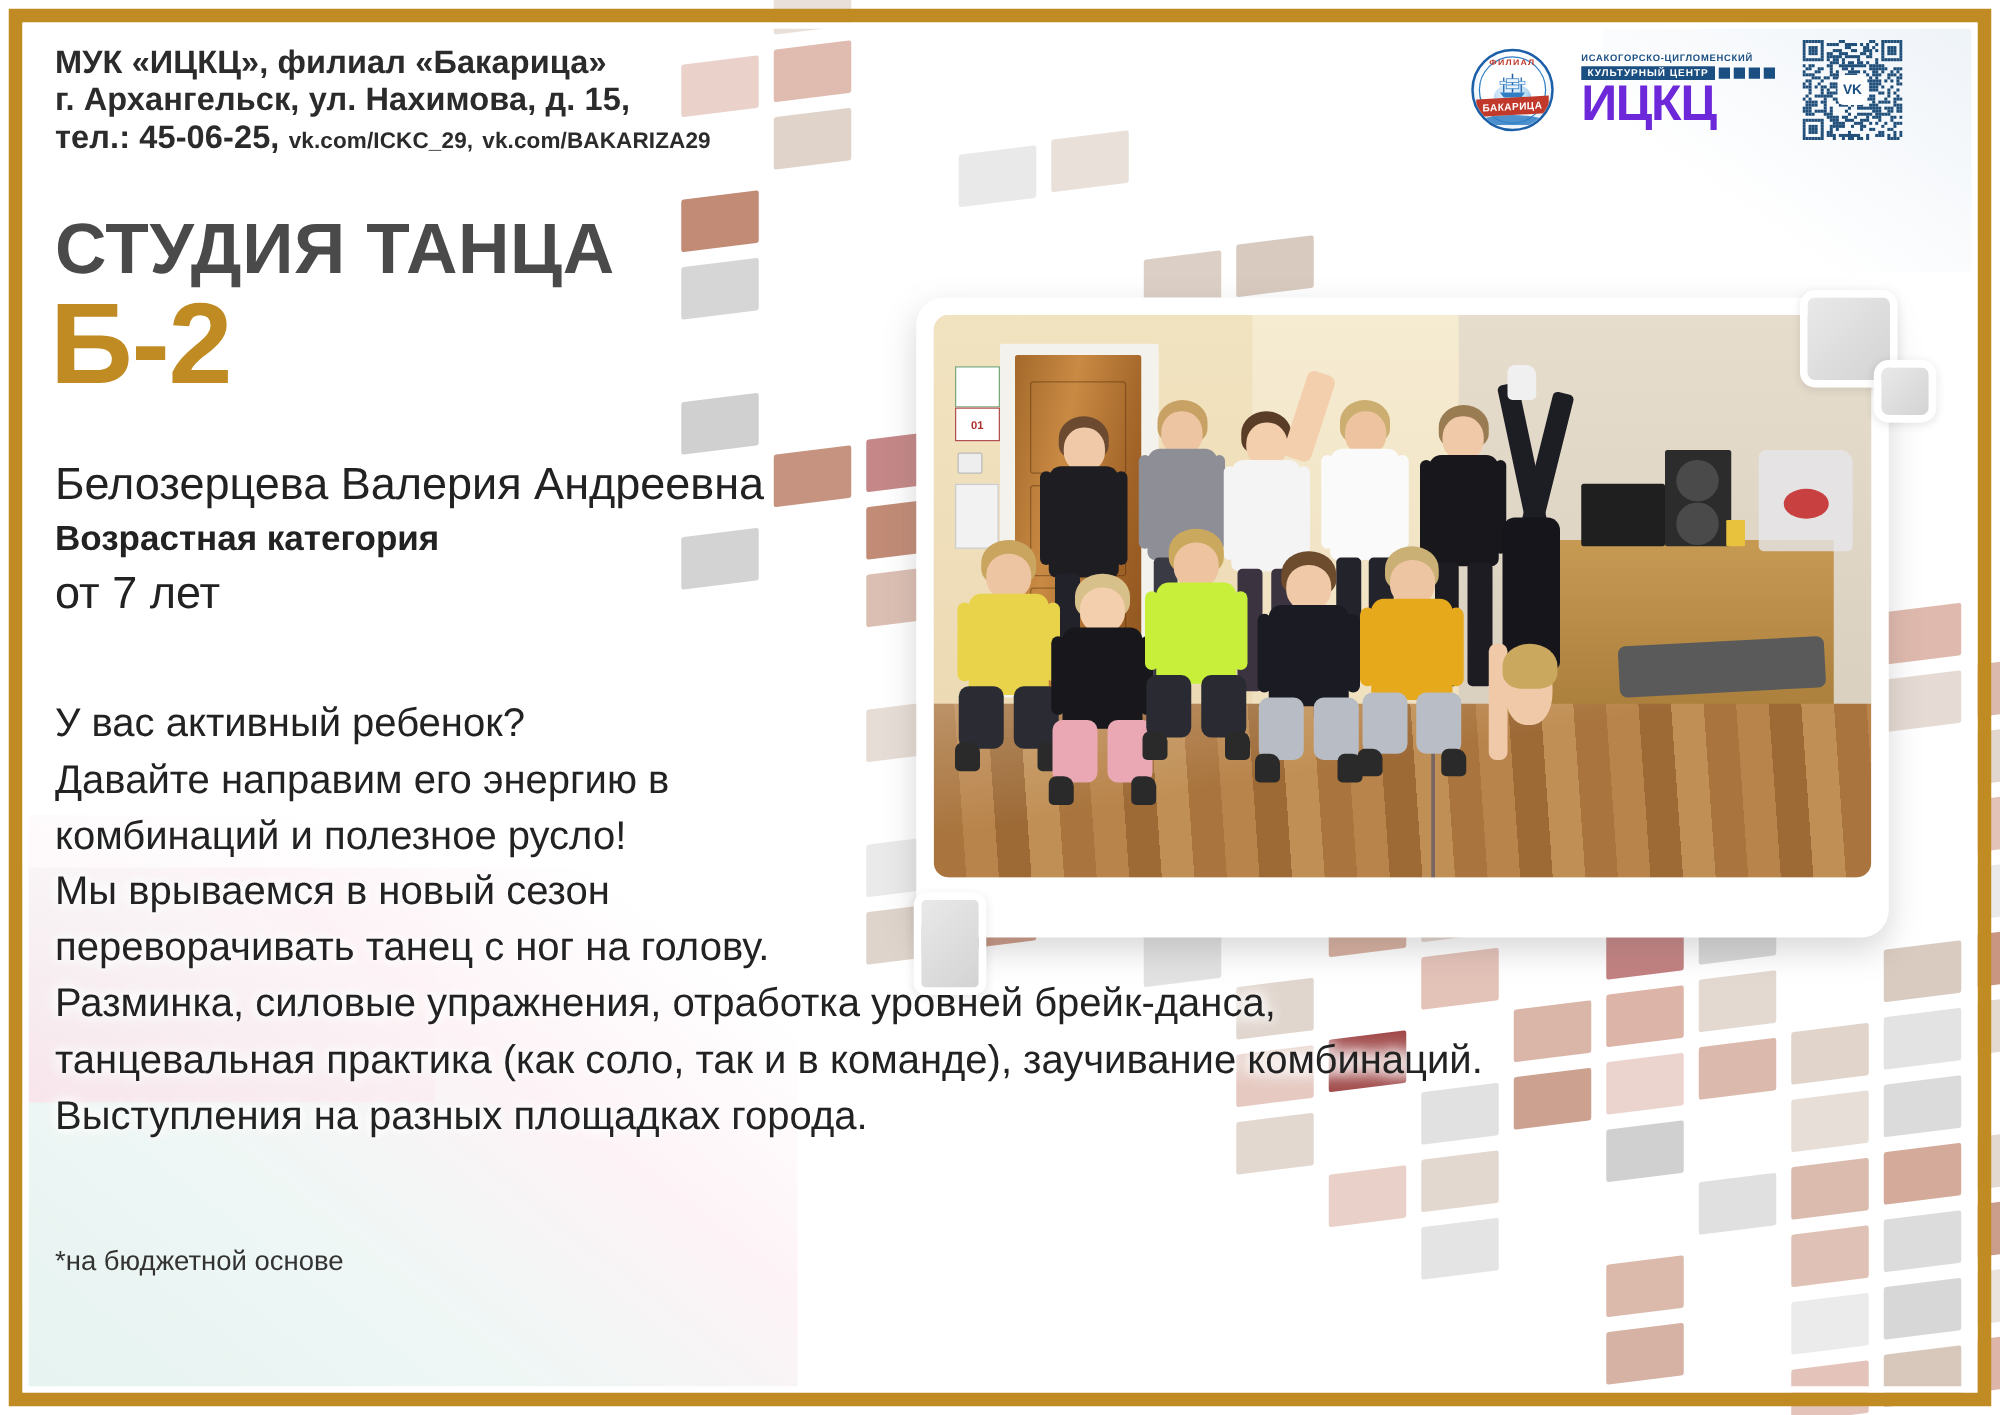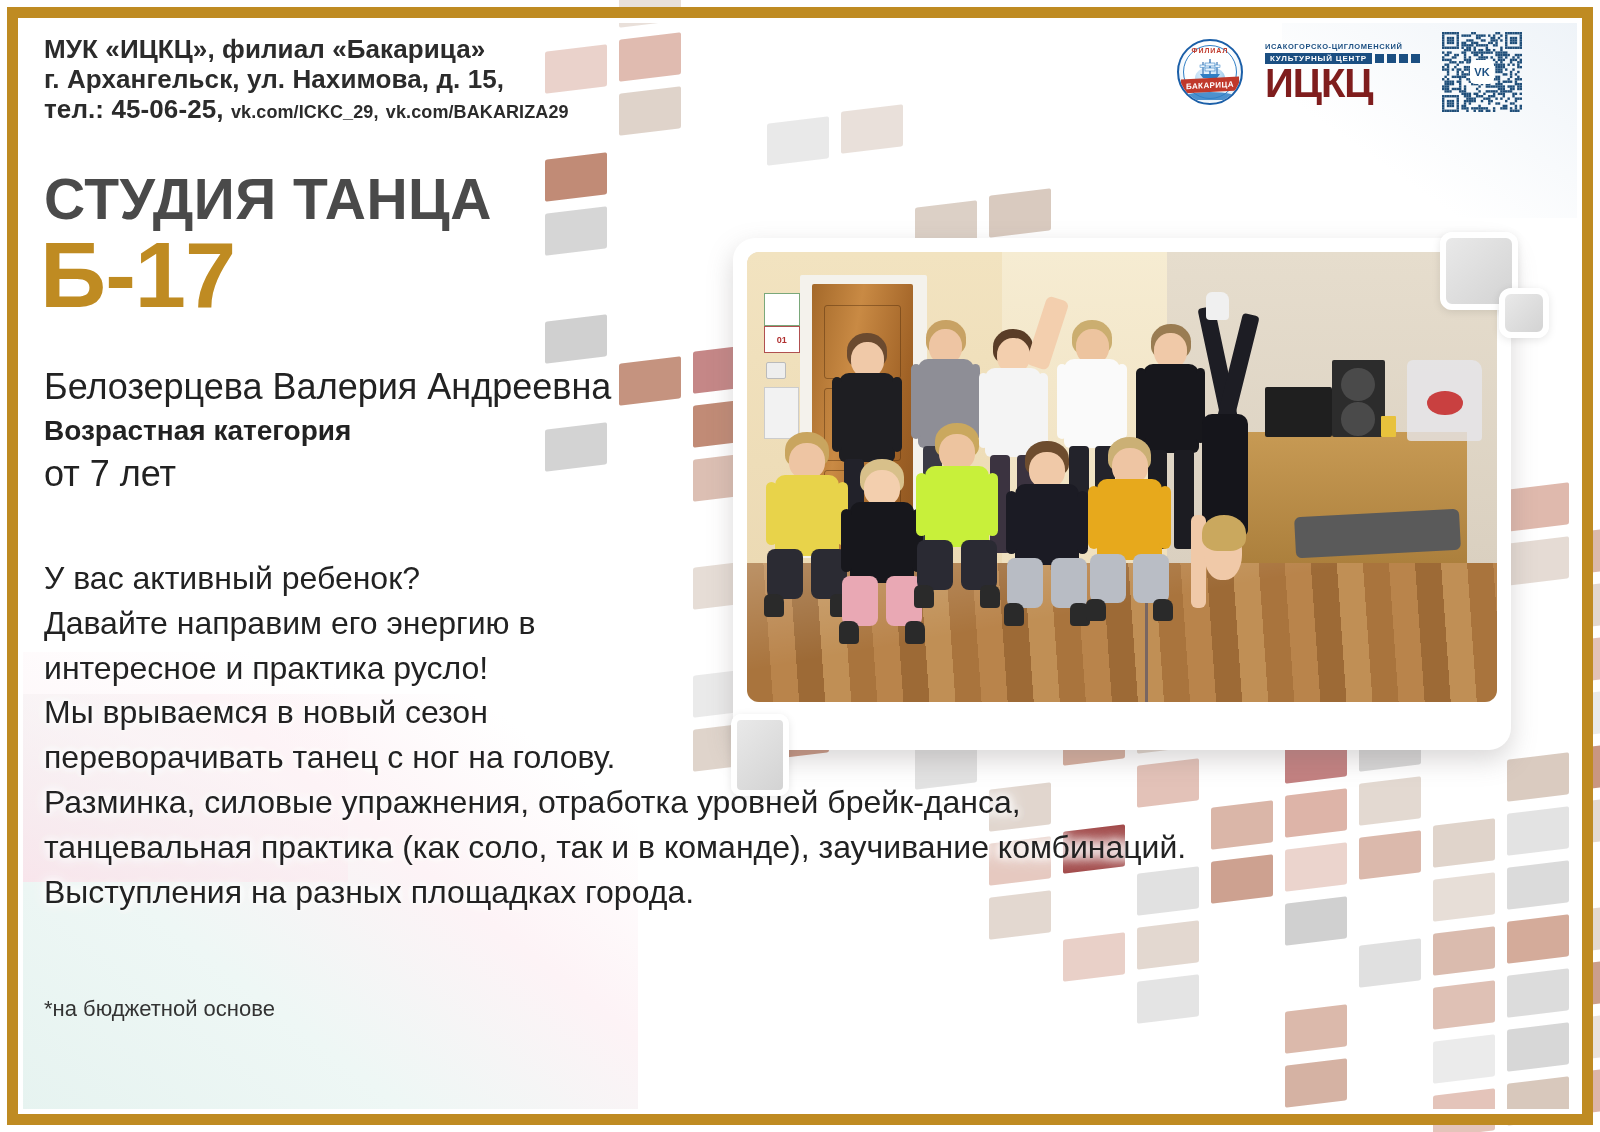--- a/index.html
+++ b/index.html
@@ -47,21 +47,21 @@
     transform:skewY(-3deg);display:flex;align-items:center;justify-content:center;}
   .emblem .banner span{font-size:8px;font-weight:800;color:#fff;letter-spacing:.4px;}
   .emblem .wave{position:absolute;left:0;right:0;bottom:3px;height:8px;background:#2f7ec4;opacity:.85;border-radius:50% 50% 0 0 / 100% 100% 0 0;}
 
   .itckc{display:flex;flex-direction:column;justify-content:center;}
   .itckc .t1{font-size:7.5px;font-weight:800;color:#1b4f82;letter-spacing:.6px;white-space:nowrap;margin-bottom:2px;}
   .itckc .t2row{display:flex;align-items:center;gap:3px;margin-bottom:1px;}
   .itckc .t2{font-size:8px;font-weight:800;color:#ffffff;background:#1b4f82;padding:1px 5px;letter-spacing:.8px;white-space:nowrap;}
   .itckc .blocks{display:flex;gap:3px;}
   .itckc .blocks i{display:block;width:9px;height:9px;background:#1b4f82;}
-  .itckc .t3{font-size:40px;font-weight:800;color:#7f1d1d;letter-spacing:-1px;line-height:.92;}
+  .itckc .t3{font-size:40px;font-weight:800;color:#6d28d9;letter-spacing:-1px;line-height:.92;}
 
   .qr{width:80px;height:80px;position:relative;}
   .qr .vk{position:absolute;left:50%;top:50%;transform:translate(-50%,-50%);
     width:24px;height:24px;background:#fff;border-radius:5px;display:flex;align-items:center;justify-content:center;}
   .qr .vk span{font-size:11px;font-weight:800;color:#1b4f82;}
 
   
   .title-studio{position:absolute;left:44px;top:166px;font-size:57px;font-weight:800;color:#4a4a4a;letter-spacing:.5px;z-index:20;}
   .title-b13{position:absolute;left:40px;top:229px;font-size:92px;font-weight:800;color:#bf8b22;letter-spacing:-1px;line-height:1;z-index:20;}
 
@@ -799,32 +799,32 @@
           <rect x="5" y="32" width="1" height="1" fill="#1f4e79"></rect>
           <rect x="6" y="32" width="1" height="1" fill="#1f4e79"></rect>
         </svg>
       <div class="vk">
         <span>VK</span>
       </div>
     </div>
   </div>
 
   <div class="title-studio">СТУДИЯ ТАНЦА</div>
-  <div class="title-b13">Б-17</div>
+  <div class="title-b13">Б-2</div>
 
   <div class="info">
     <div class="val">Белозерцева Валерия Андреевна</div>
     <div class="lbl">Возрастная категория</div>
     <div class="val">от 7 лет</div>
   </div>
 
   <div class="body-copy" id="bodyCopy">
       <p>У вас активный ребенок?</p>
       <p>Давайте направим его энергию в</p>
-      <p>интересное и практика русло!</p>
+      <p>комбинаций и полезное русло!</p>
       <p>Мы врываемся в новый сезон</p>
       <p>переворачивать танец с ног на голову.</p>
       <p>Разминка, силовые упражнения, отработка уровней брейк-данса,</p>
       <p>танцевальная практика (как соло, так и в команде), заучивание комбинаций.</p>
       <p>Выступления на разных площадках города.</p>
     </div>
 
   <div class="note">*на бюджетной основе</div>
 
   <div class="photo-card">

